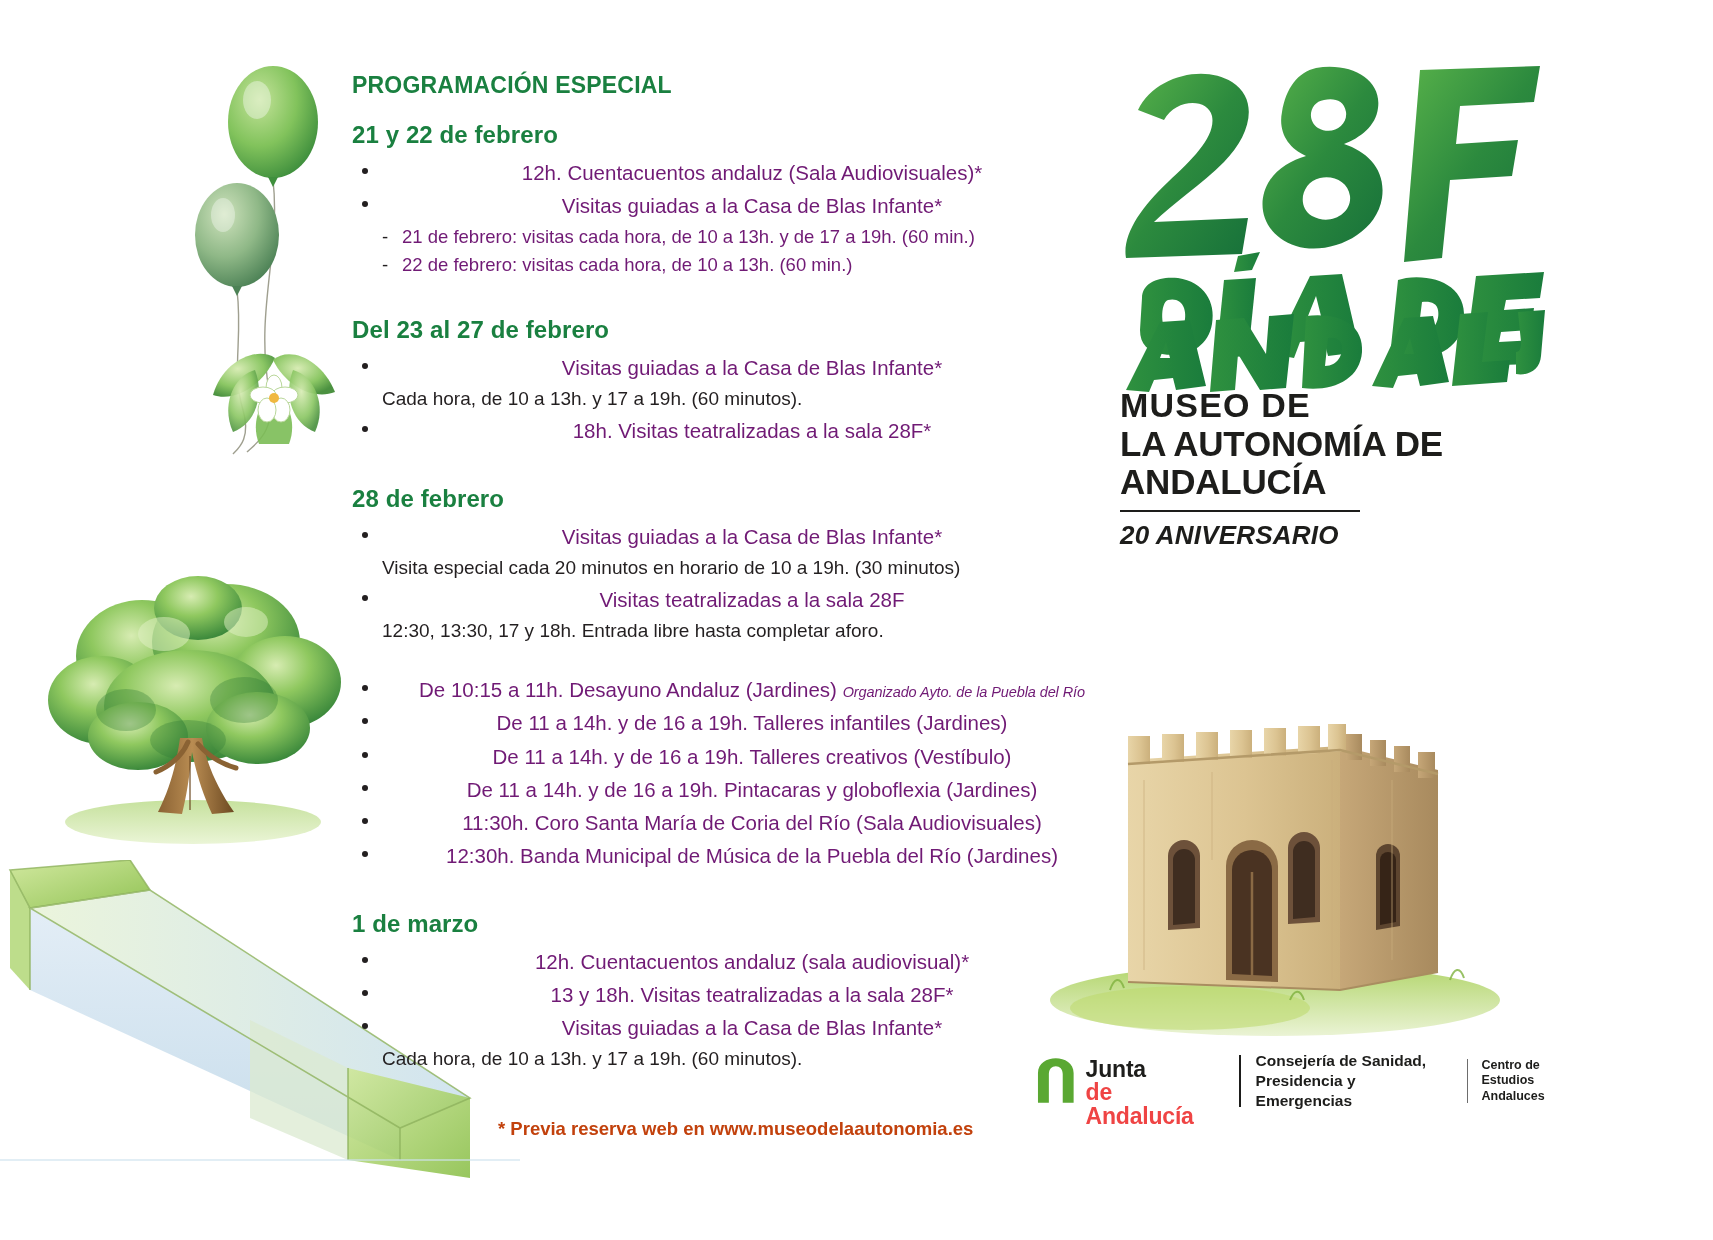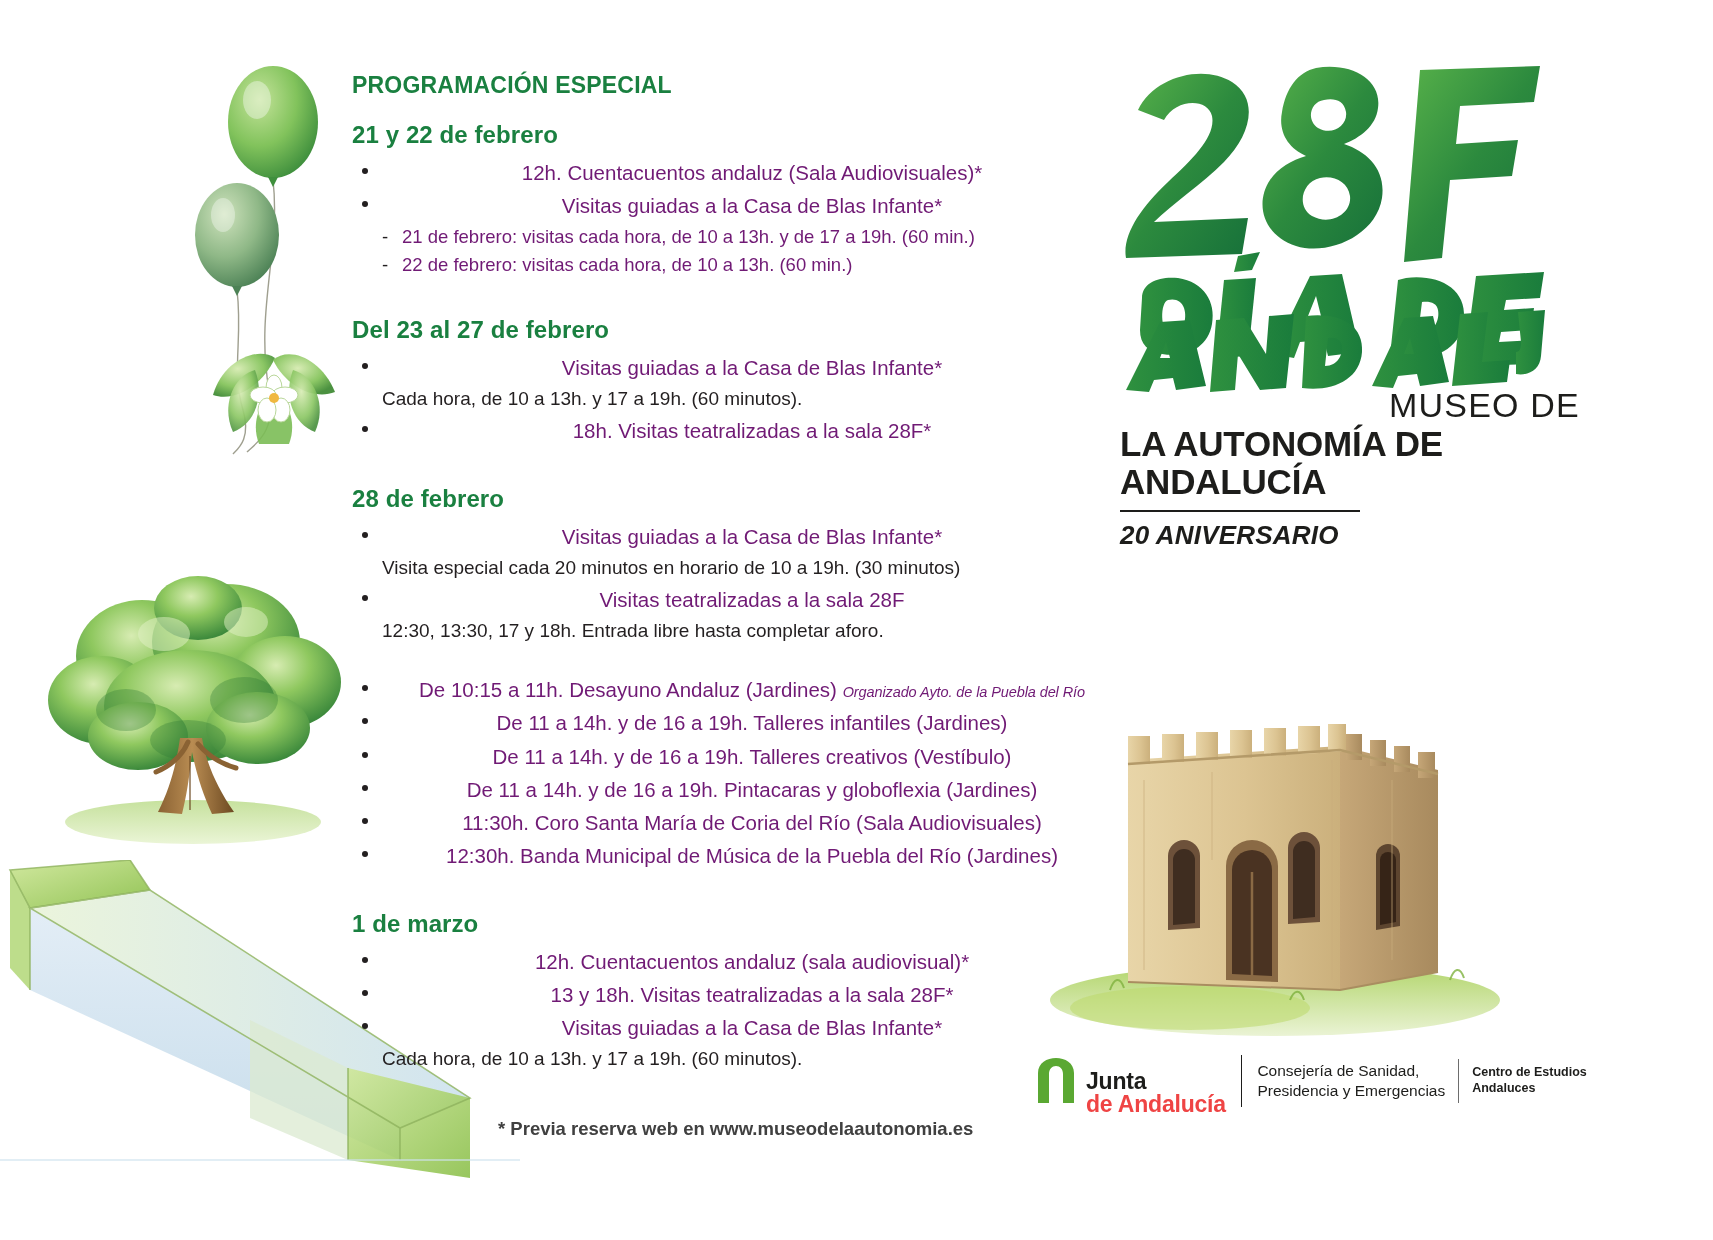--- a/index.html
+++ b/index.html
@@ -57,35 +57,35 @@
   }
   ul.dash > li::before{
     content:"-";position:absolute;left:30px;top:0;color:#231f20;
   }
   .tight li{margin-bottom:2px;}
   .note-italic{
     font-style:italic;font-size:14.5px;letter-spacing:-.1px;
   }
   .footnote{
     margin-top:46px;padding-left:146px;
-    font-size:18.5px;font-weight:bold;color:#404040;
+    font-size:18.5px;font-weight:bold;color:#c2410c;
   }
 
   
   .col-right{position:absolute;left:1120px;top:58px;width:460px;}
 
   .brand-28f{
     position:relative;height:330px;
   }
   .brand-28f svg{display:block;}
 
   .museo{margin:0;padding:0;}
   .museo .l1{
-    font-size:34px;font-weight:400;letter-spacing:1.2px;color:#1d1d1b;
-    line-height:1.0;margin:0 0 3px 0;text-align:right;
+    font-size:34px;font-weight:700;letter-spacing:1.2px;color:#1d1d1b;
+    line-height:1.0;margin:0 0 3px 0;
   }
   .museo .l2{
     font-size:35px;font-weight:bold;letter-spacing:-.2px;color:#1d1d1b;
     line-height:1.08;margin:0;
   }
   .museo .rule{
     width:240px;height:2.5px;background:#1d1d1b;margin:9px 0 8px 0;
   }
   .museo .l4{
     font-size:26px;font-weight:bold;font-style:italic;color:#1d1d1b;
@@ -100,21 +100,21 @@
     position:absolute;left:1035px;top:1042px;width:560px;height:78px;
     display:flex;align-items:center;
   }
   .junta-logo{display:flex;align-items:center;gap:9px;}
   .junta-mark{width:42px;height:48px;}
   .junta-words{line-height:1.02;}
   .junta-words .w1{font-size:23px;font-weight:bold;color:#1d1d1b;letter-spacing:-.2px;margin-top:24px;}
   .junta-words .w2{font-size:23px;font-weight:bold;color:#ef4444;letter-spacing:-.2px;}
   .vdiv{width:1.5px;height:52px;background:#1d1d1b;margin:0 15px;}
   .vdiv.thin{height:44px;background:#6d6d6d;width:1px;margin:0 13px;}
-  .consejeria{font-size:15.5px;font-weight:normal;color:#1d1d1b;line-height:1.3;}
+  .consejeria{font-size:15.5px;font-weight:bold;color:#1d1d1b;line-height:1.3;}
   .centro{font-size:12.5px;font-weight:bold;color:#1d1d1b;line-height:1.25;}
 </style>
 </head>
 <body>
 
 <div class="poster">
 
   <div class="deco" id="balloons">
     <svg width="180" height="400" viewBox="0 0 180 400">
       <defs>

